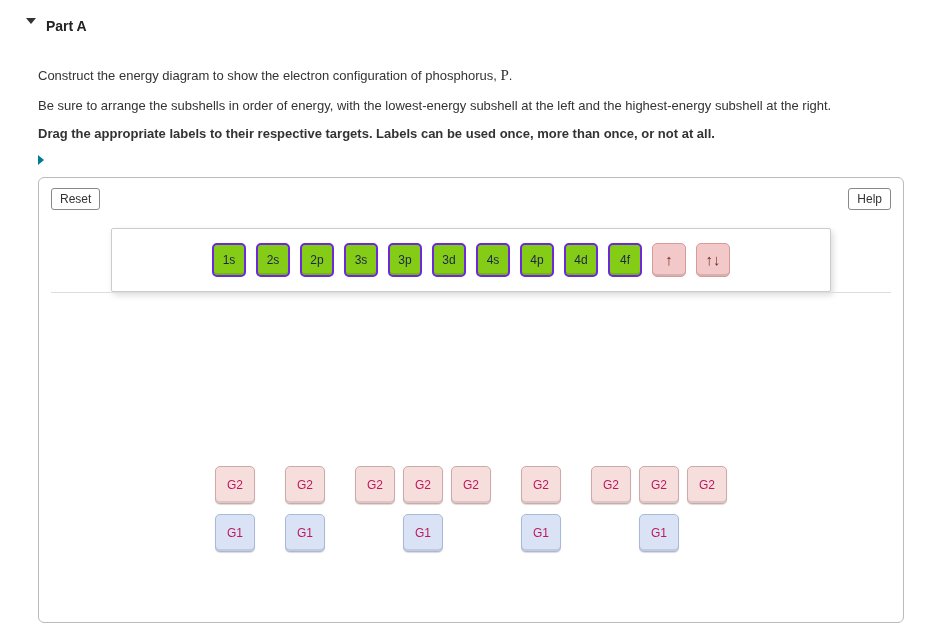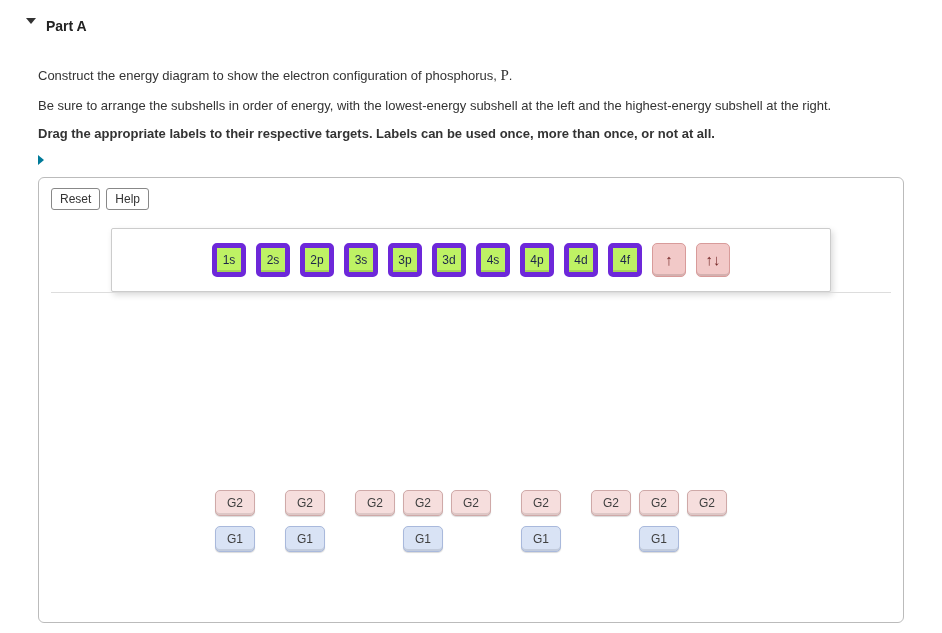--- a/index.html
+++ b/index.html
@@ -51,21 +51,21 @@
   }
   .canvas-wrap {
     margin: 0 18px;
     border: 1px solid #bbb;
     border-radius: 6px;
     padding: 10px 12px 0 12px;
     background: #fff;
   }
   .canvas-toolbar {
     display: flex;
-    justify-content: flex-start;
+    justify-content: space-between;
     gap: 6px;
     margin-bottom: 18px;
   }
   .tool-btn {
     border: 1px solid #888;
     background: #fff;
     font-size: 12px;
     padding: 3px 8px;
     border-radius: 3px;
     cursor: pointer;
@@ -90,22 +90,22 @@
     border-radius: 5px;
     display: flex;
     align-items: center;
     justify-content: center;
     font-size: 12px;
     cursor: grab;
     user-select: none;
     box-shadow: inset 0 -2px 0 rgba(0,0,0,0.12);
   }
   .tile.subshell {
-    background: #bef264;
-    border: 5px solid #6d28d9;
+    background: #84cc16;
+    border: 2px solid #6d28d9;
     color: #1c254a;
   }
   .tile.arrow-tile {
     background: #f2c9c8;
     border: 1px solid #d89b9a;
     color: #7a2c2b;
     font-size: 15px;
   }
   .workspace {
     height: 330px;
@@ -129,27 +129,27 @@
   .grp-top {
     display: flex;
     gap: 8px;
     margin-bottom: 10px;
   }
   .grp-bot {
     display: flex;
     gap: 8px;
   }
   .slot {
-    width: 40px; height: 26px;
+    width: 40px; height: 38px;
     border-radius: 5px;
     display: flex;
     align-items: center;
     justify-content: center;
     font-size: 12px;
-    color: #404040;
+    color: #be185d;
     box-shadow: inset 0 -2px 0 rgba(0,0,0,0.1), 0 1px 1px rgba(0,0,0,0.15);
   }
   .slot.g2 {
     background: #f6dedd;
     border: 1px solid #cfa9a8;
   }
   .slot.g1 {
     background: #d9e3f5;
     border: 1px solid #a9b9dc;
   }

